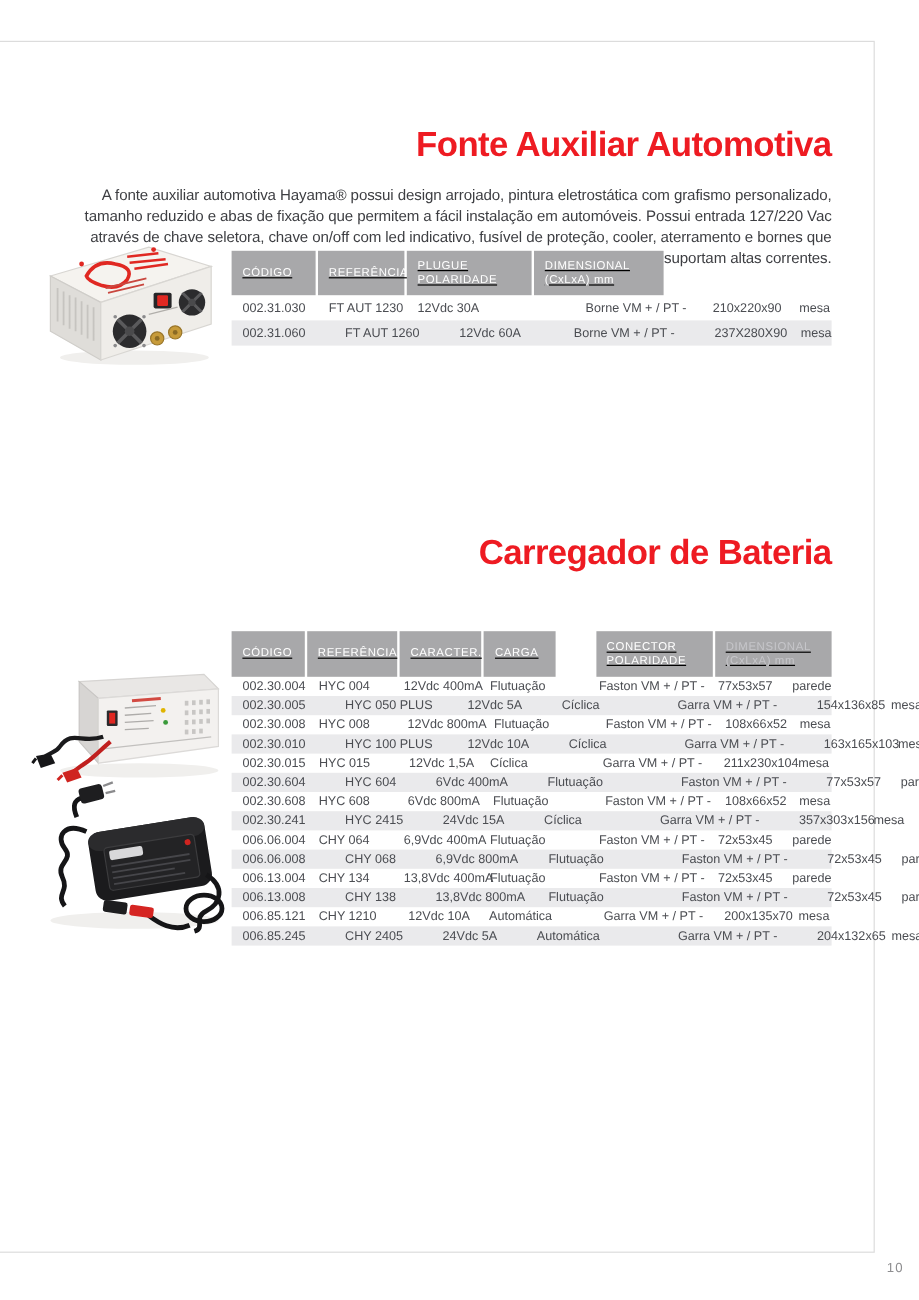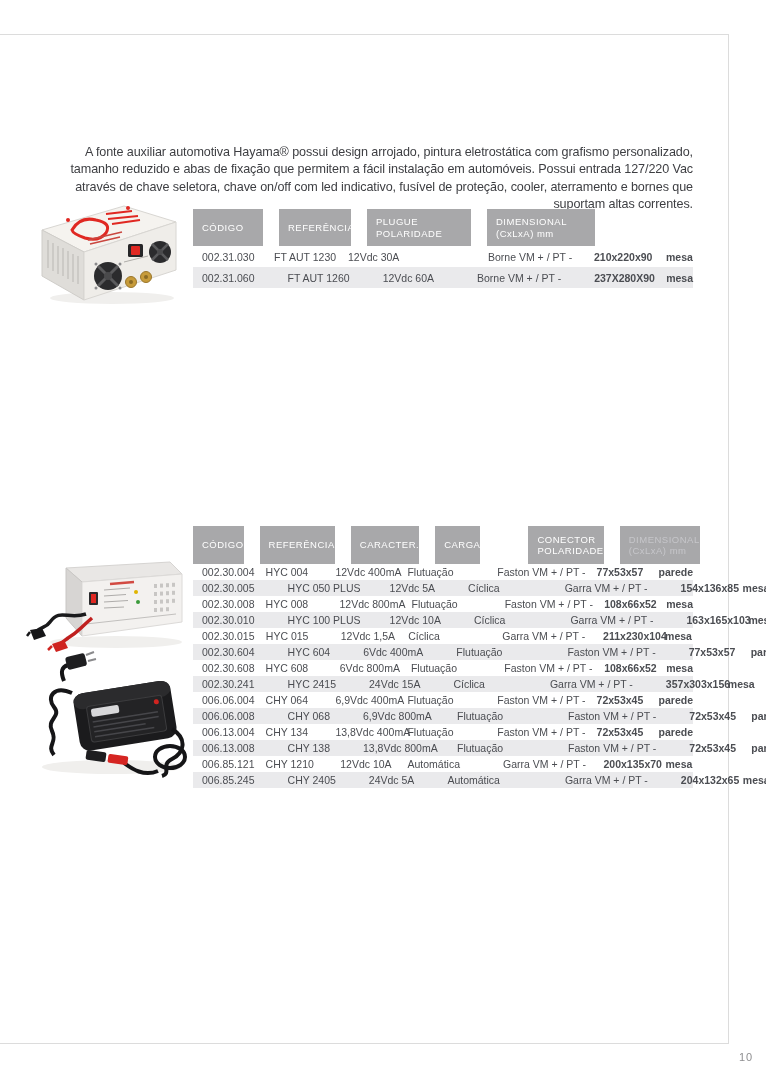--- a/index.html
+++ b/index.html
@@ -10,59 +10,60 @@
         border:1px solid #dcdcdc;box-sizing:border-box;pointer-events:none;}
   .page-number{position:absolute;left:739px;top:1051px;font-size:11px;color:#8e8e90;letter-spacing:1px;}
 
   .section-title{position:absolute;right:73px;text-align:right;color:#ee1b22;
         font-size:29px;font-weight:bold;letter-spacing:-0.5px;white-space:nowrap;}
   #title-fonte{top:86px;}
   #title-carregador{top:426px;}
 
   .section-desc{position:absolute;right:73px;text-align:right;color:#3d3e42;
         font-size:12.6px;line-height:17.5px;letter-spacing:-0.1px;}
-  #desc-fonte{top:131px;width:656px;}
+  #desc-fonte{top:142px;width:656px;}
   #desc-carregador{top:469px;width:500px;}
 
   .ptable{position:absolute;left:193px;width:500px;}
   #table-fonte{top:209px;}
   #table-carregador{top:526px;}
 
-  .thead{display:flex;gap:16px;}
+  .thead{display:flex;gap:2px;text-decoration:underline;}
   .th{background:#a8a8aa;color:#ffffff;display:flex;flex-direction:column;justify-content:center;
       padding-left:9px;box-sizing:border-box;font-size:9.5px;letter-spacing:.5px;line-height:11.5px;}
   #table-fonte .th{height:37px;}
   #table-carregador .th{height:38px;}
   .th.dim-muted{color:#c6c6ca;}
 
   .trow{display:flex;gap:2px;align-items:center;font-size:10.5px;color:#4b4d52;}
   #table-fonte .trow{height:21px;}
   #table-carregador .trow{height:16px;}
   .trow.alt{background:#eaeaec;gap:24px;}
   .cell{padding-left:9px;box-sizing:border-box;white-space:nowrap;overflow:visible;}
 
   
   .t1-c1{width:70px;} .t1-c2{width:72px;} .t1-c3{width:138px;} .t1-c4{width:104px;} .t1-c5{width:108px;}
   #table-fonte .dimv{display:inline-block;width:72px;}
   
   .t2-c1{width:66px;} .t2-c2{width:78px;} .t2-c3{width:70px;} .t2-c4{width:64px;} .t2-c5{width:106px;margin-left:32px;} .t2-c6{width:106px;}
   #table-carregador .dimv{display:inline-block;width:62px;}
-  .dimcell{display:flex;align-items:flex-end;font-weight:bold;}
+  .dimcell{display:flex;align-items:flex-end;}
 
   .product-photo{position:absolute;}
   #photo-fonte{left:28px;top:196px;}
   #photo-hyc{left:26px;top:550px;}
   #photo-chy{left:20px;top:645px;}
 </style>
 </head>
 <body>
 
 <div class="page">
   <div class="page-frame"></div>
 
+  <h1 class="section-title" id="title-fonte">Fonte Auxiliar Automotiva</h1>
 
   <p class="section-desc" id="desc-fonte">A fonte auxiliar automotiva Hayama® possui design arrojado, pintura eletrostática com grafismo personalizado, tamanho reduzido e abas de fixação que permitem a fácil instalação em automóveis. Possui entrada 127/220 Vac através de chave seletora, chave on/off com led indicativo, fusível de proteção, cooler, aterramento e bornes que suportam altas correntes.</p>
 
   <div class="product-photo" id="photo-fonte">
     <svg width="158" height="112" viewBox="0 0 158 112">
       <ellipse cx="84" cy="102" rx="62" ry="6" fill="#f0efed"></ellipse>
       <polygon points="14,34 96,10 148,26 56,56" fill="#f5f3ef" stroke="#d8d6d2" stroke-width="1"></polygon>
       <polygon points="14,34 56,56 56,104 14,80" fill="#dfddd9" stroke="#cfcdc9" stroke-width="1"></polygon>
       <polygon points="56,56 148,26 148,74 56,104" fill="#efede9" stroke="#d8d6d2" stroke-width="1"></polygon>
 
@@ -131,20 +132,21 @@
         <span class="cell t1-c3">12Vdc 60A</span>
         <span class="cell t1-c4">Borne VM + / PT -</span>
         <span class="cell t1-c5 dimcell">
           <span class="dimv">237X280X90</span>
           <span>mesa</span>
         </span>
       </div>
       </div>
   </div>
 
+  <h1 class="section-title" id="title-carregador">Carregador de Bateria</h1>
 
 
   <div class="product-photo" id="photo-hyc">
     <svg width="162" height="110" viewBox="0 0 162 110">
       <ellipse cx="90" cy="92" rx="66" ry="6" fill="#f0efed"></ellipse>
       <polygon points="40,18 144,12 156,24 56,32" fill="#e9e7e5" stroke="#d6d4d2" stroke-width="1"></polygon>
       <polygon points="40,18 56,32 56,86 40,68" fill="#d7d5d3" stroke="#c8c6c4" stroke-width="1"></polygon>
       <polygon points="56,32 156,24 156,72 56,86" fill="#f3f1ef" stroke="#dcdad8" stroke-width="1"></polygon>
 
       <rect x="63" y="42" width="9" height="13" rx="1" fill="#2a2a2c"></rect>

